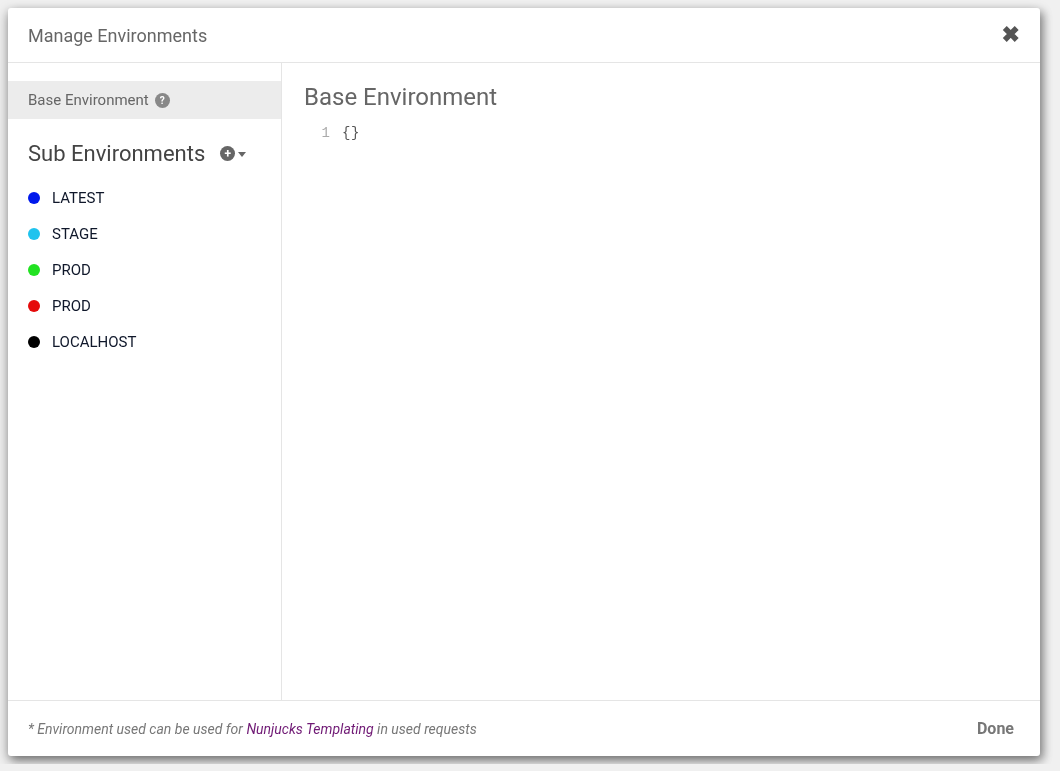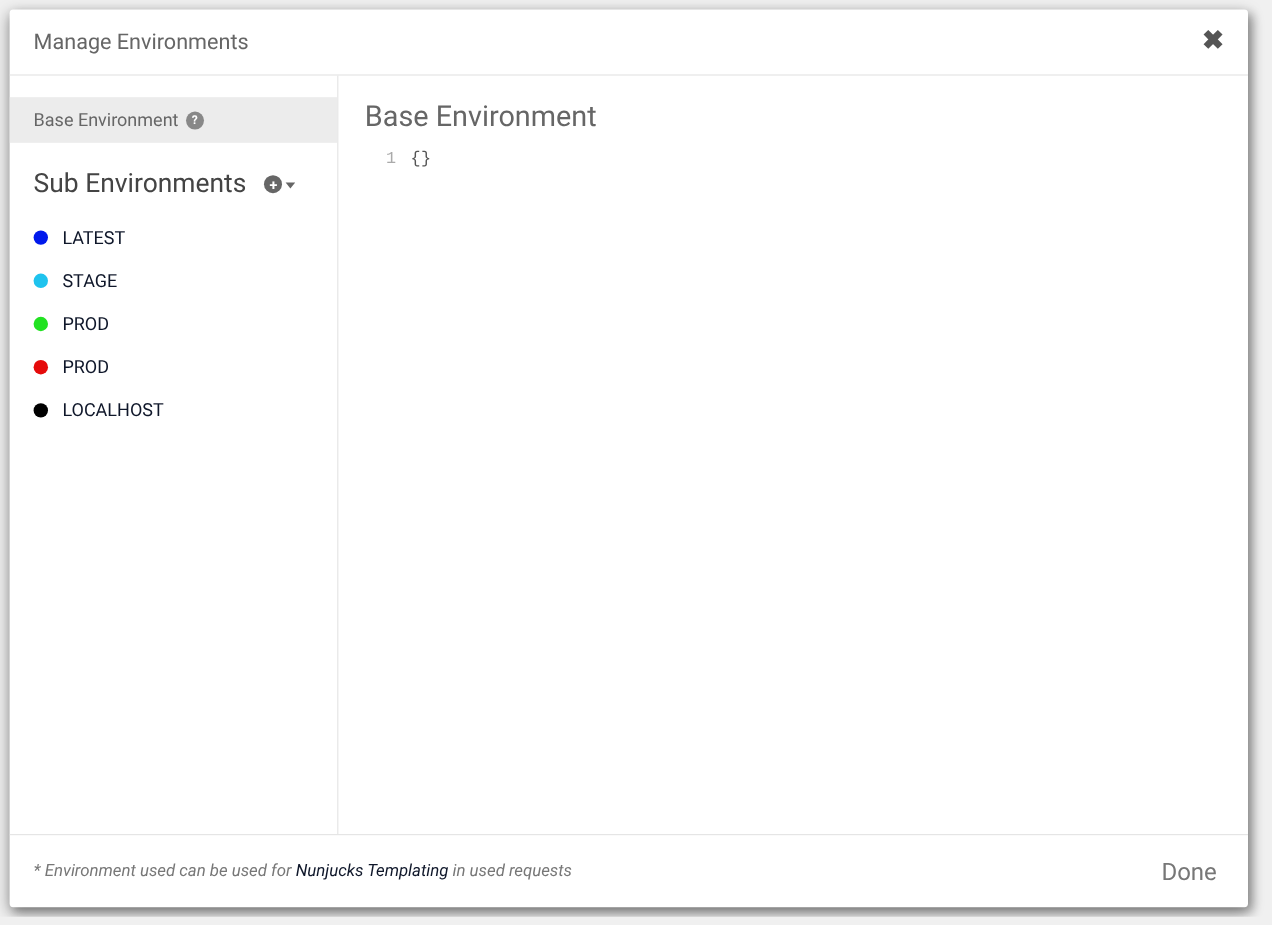--- a/index.html
+++ b/index.html
@@ -168,29 +168,30 @@
       align-items: center;
       justify-content: space-between;
       padding: 14px 20px;
     }
     .footer-note {
       font-size: 14px;
       font-style: italic;
       color: #777;
     }
     .tmpl-link {
-      color: #0f172a;
+      color: #701a75;
       font-style: italic;
       cursor: pointer;
     }
     .done-btn {
-      font-size: 20px;
+      font-size: 16px;
       color: #777;
       cursor: pointer;
       padding: 4px 6px;
+      font-weight: bold;
     }
   </style>
 </head>
 <body>
 
 <div class="modal">
 
   <div class="modal-header">
     <div class="modal-title">Manage Environments</div>
     <div class="close-btn">

